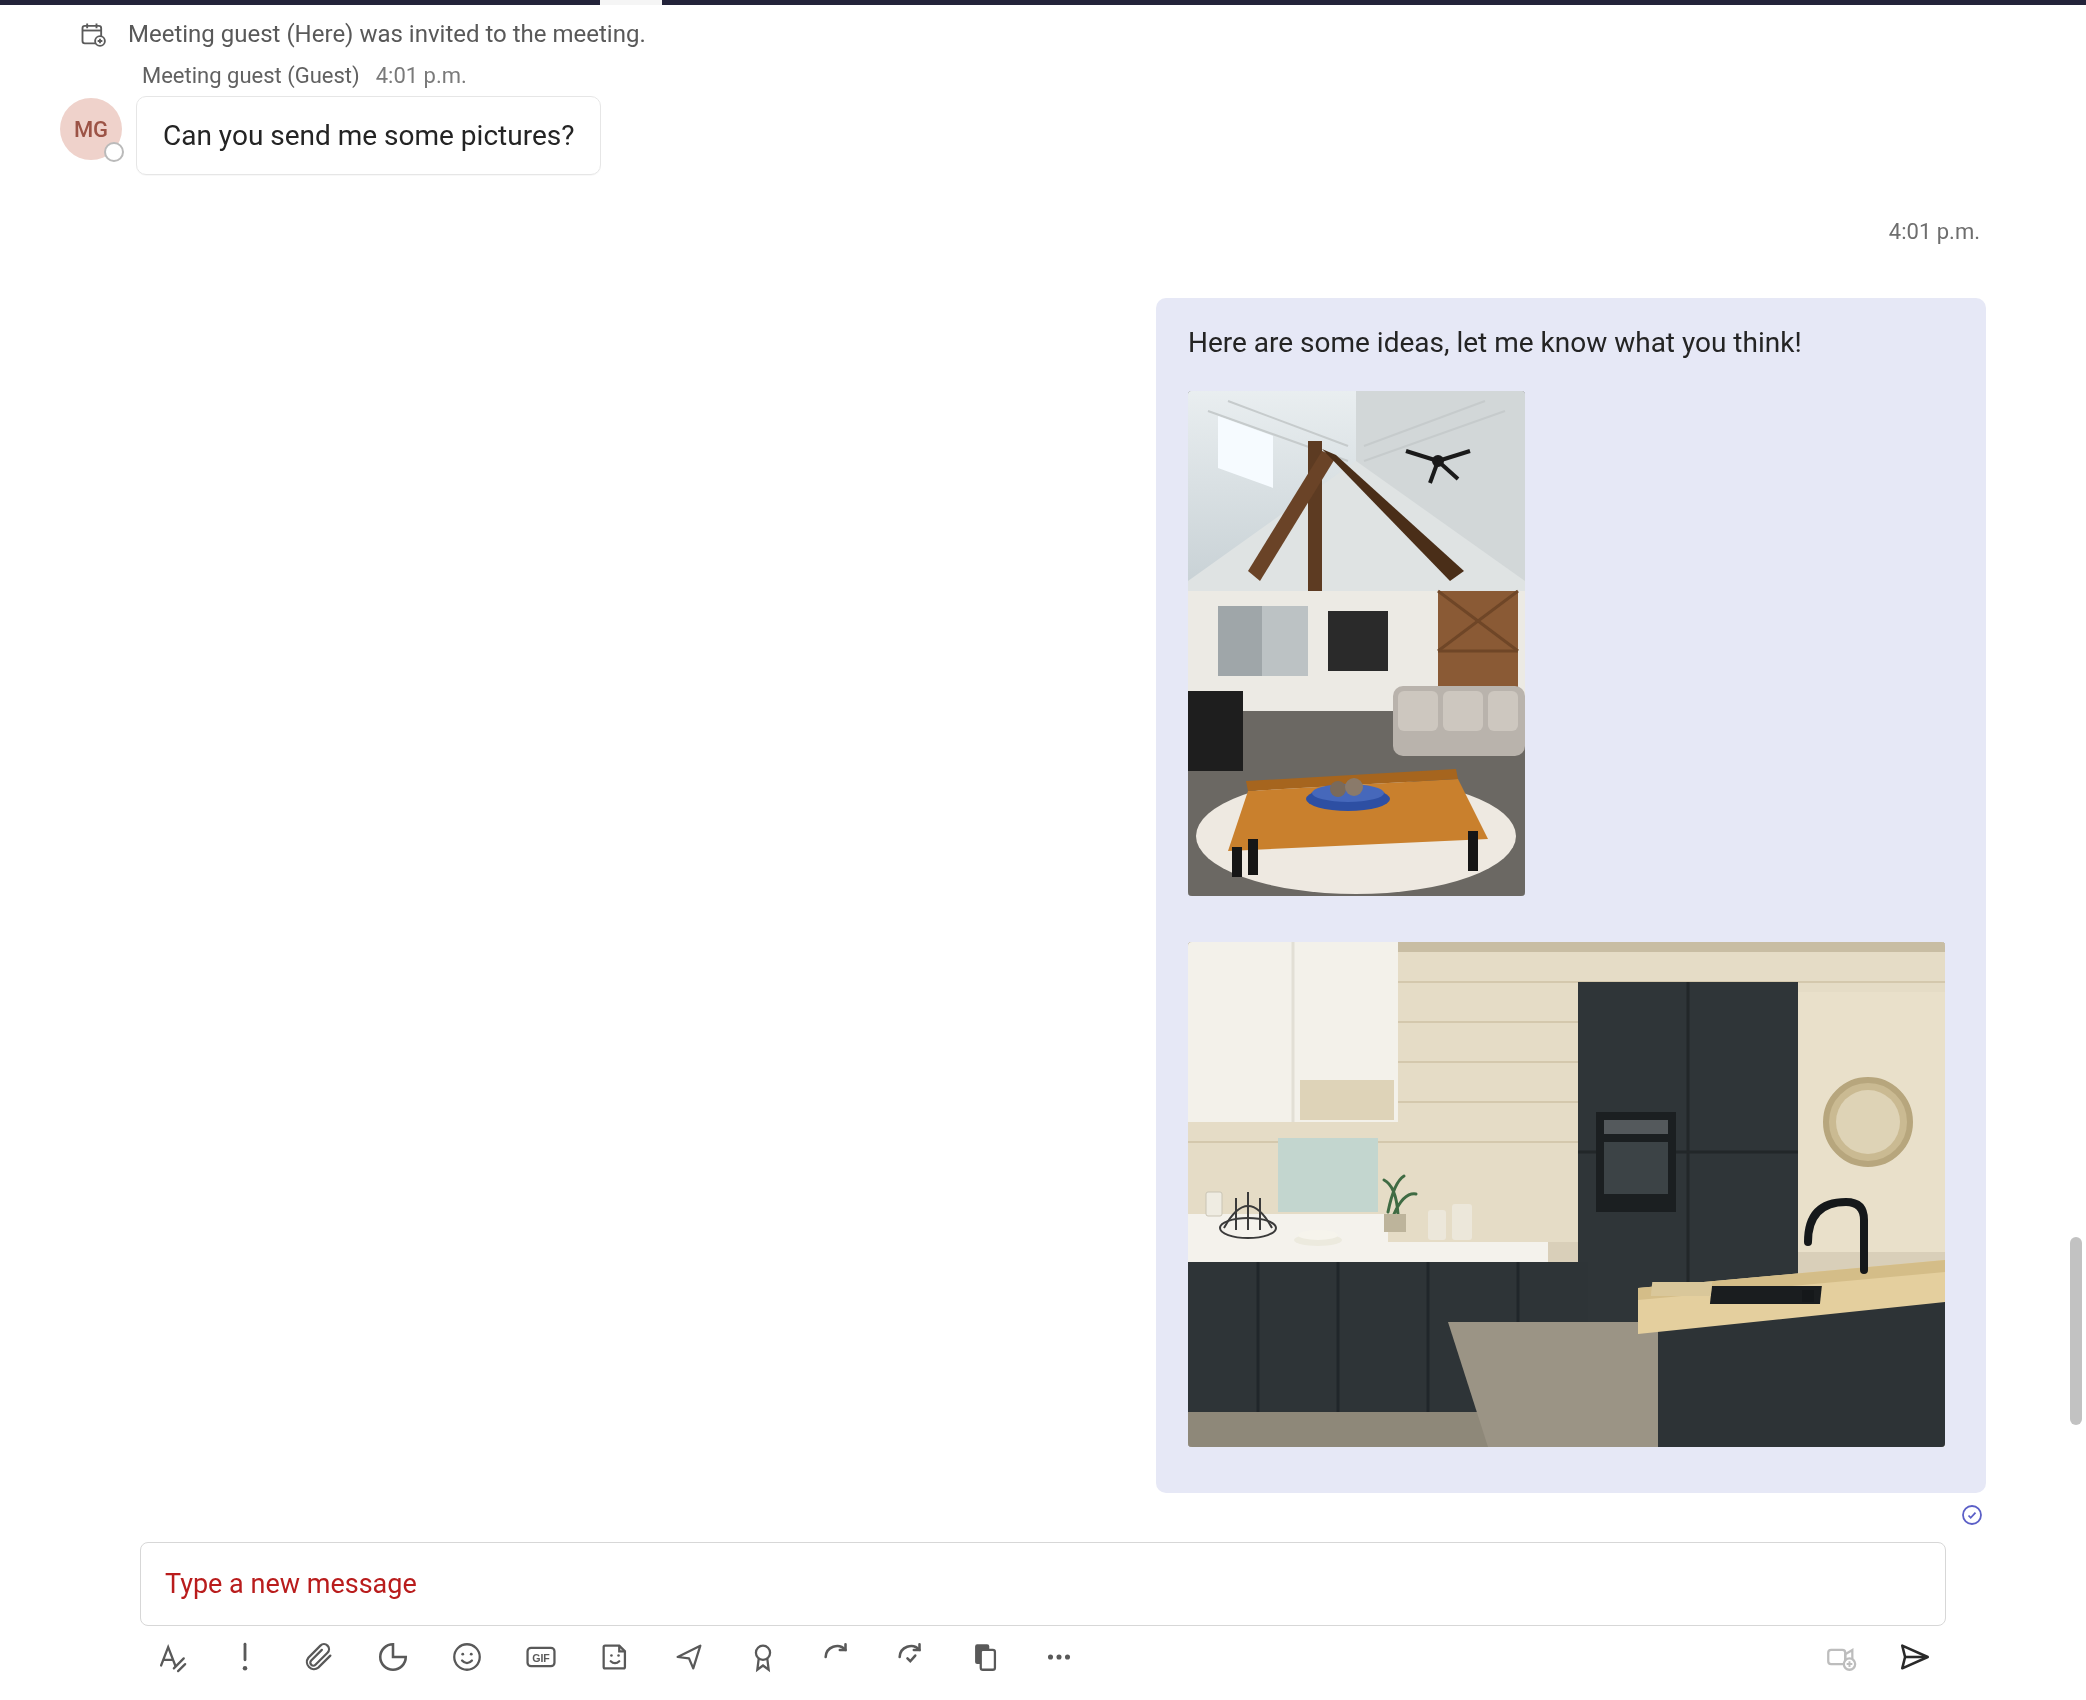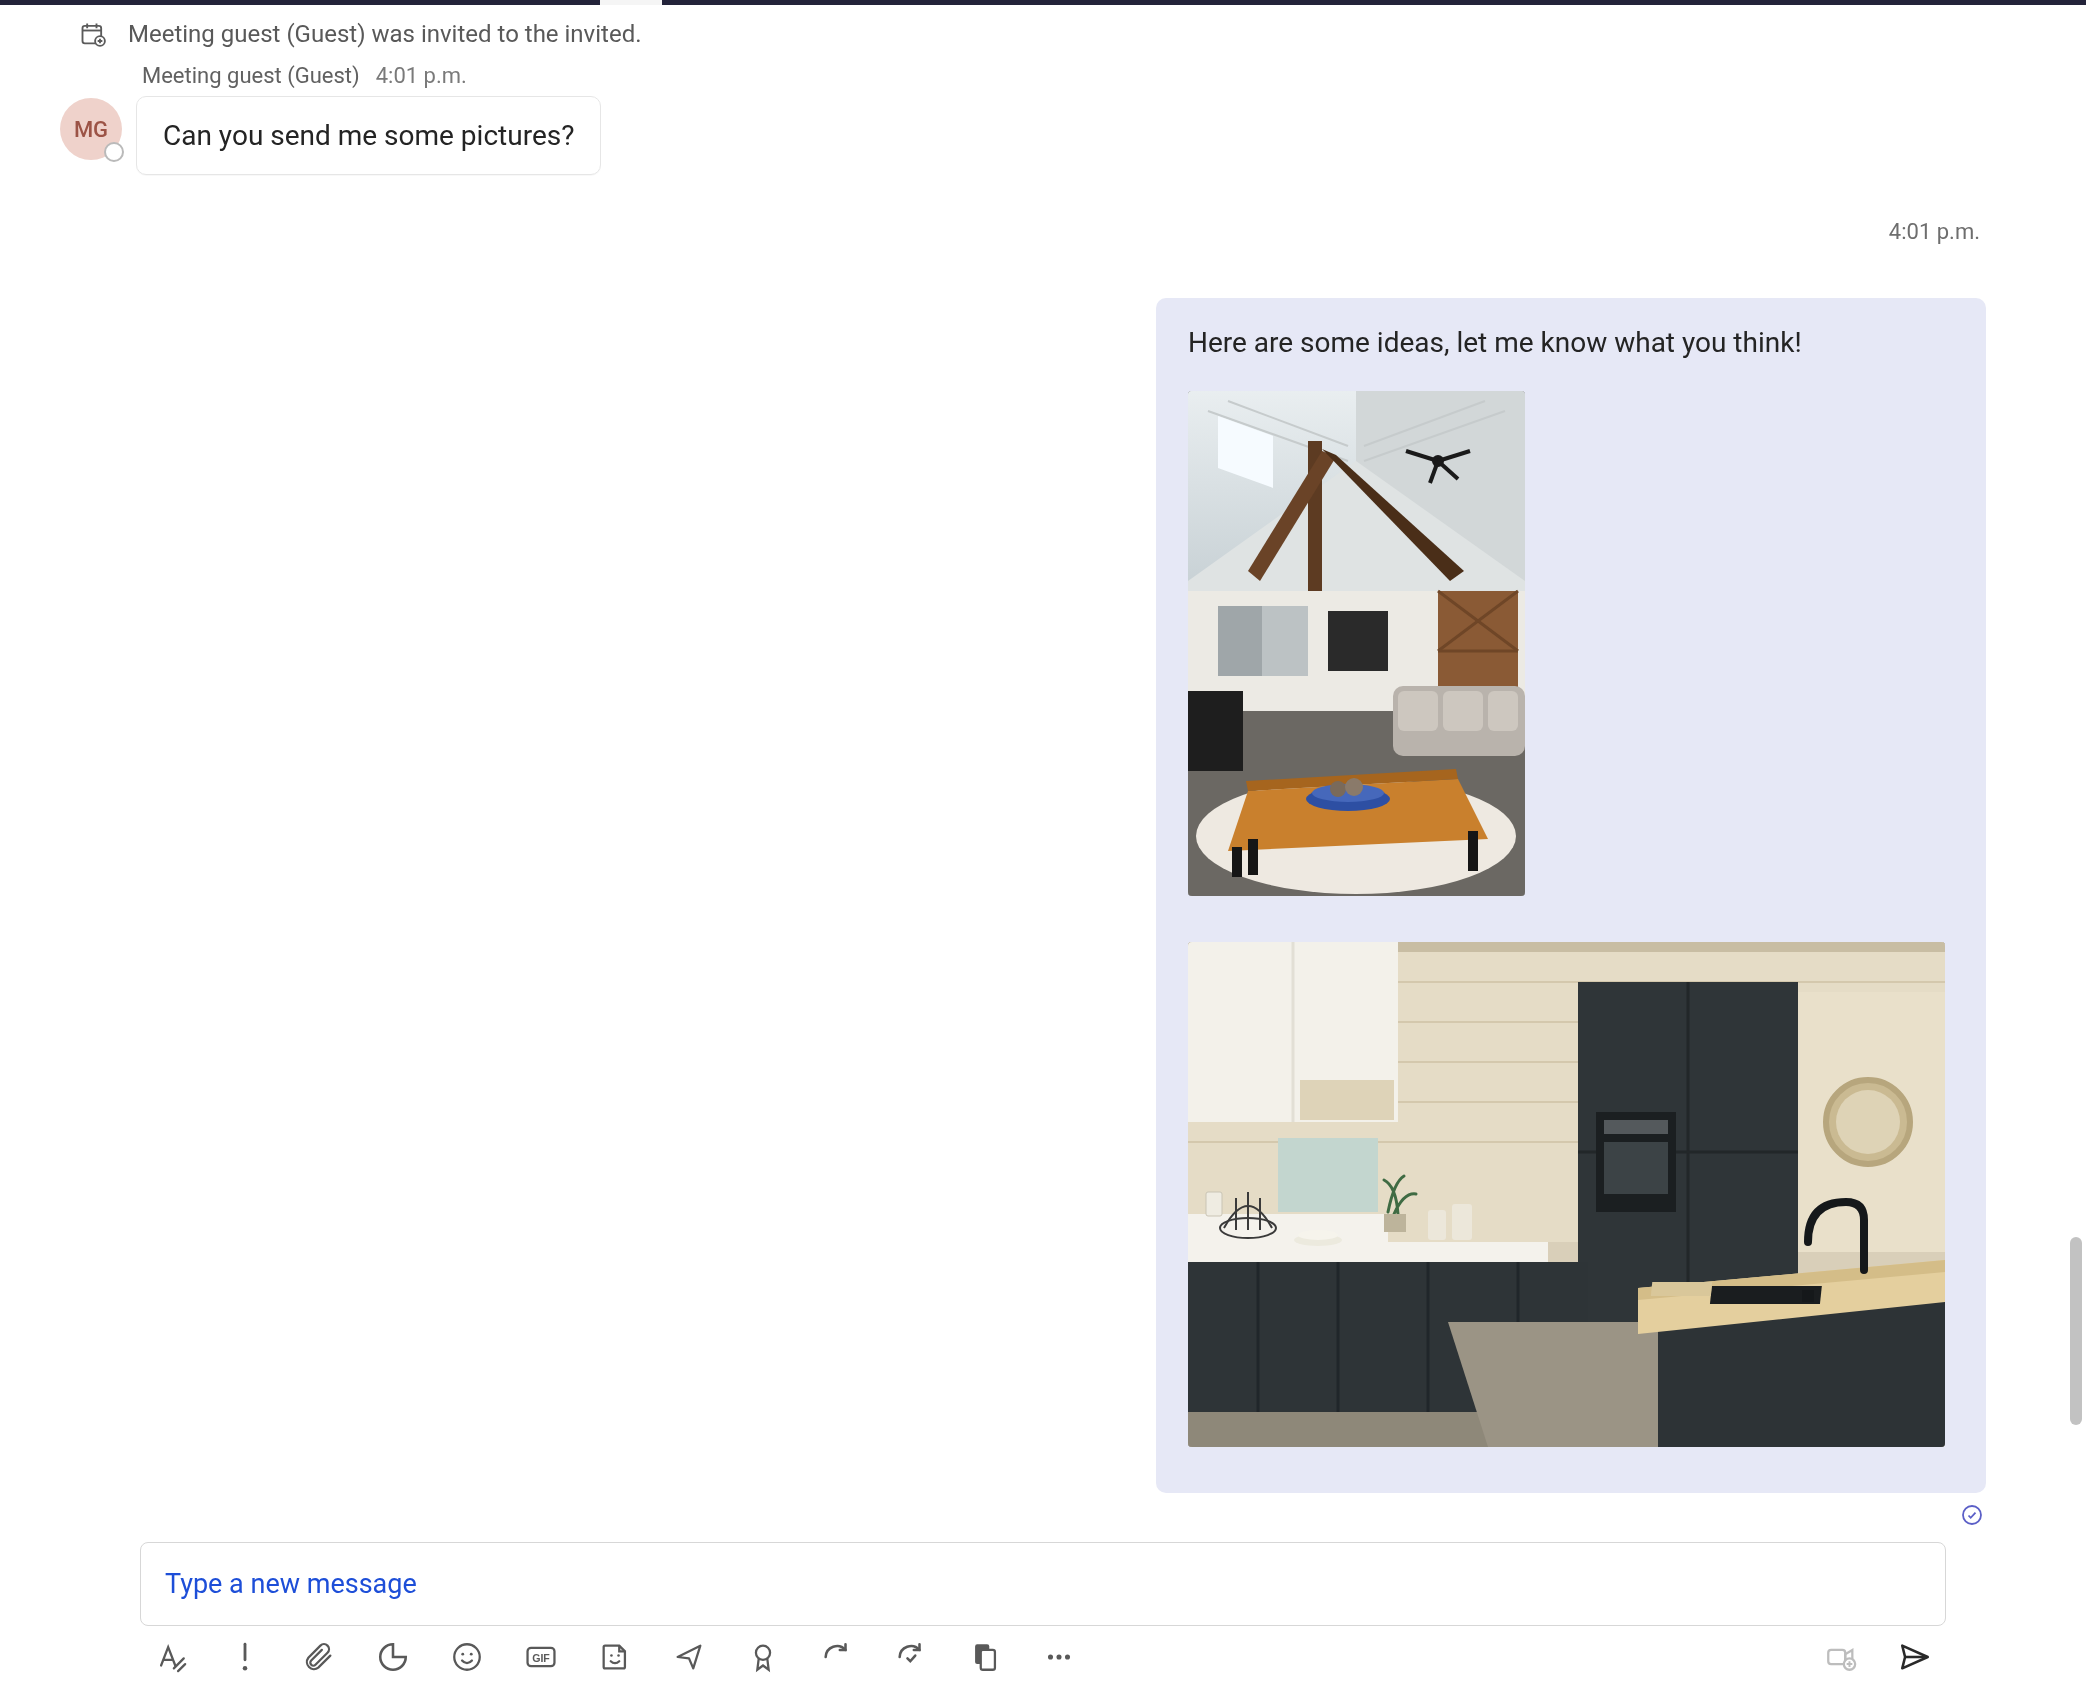--- a/index.html
+++ b/index.html
@@ -178,21 +178,21 @@
     border: 1px solid #d7d7d7;
     border-radius: 8px;
     height: 84px;
     display: flex;
     align-items: center;
     padding: 0 24px;
     margin-bottom: 12px;
     background: #fff;
   }
   .compose-placeholder {
-    color: #1d4ed8;
+    color: #b91c1c;
     font-size: 27px;
     width: 100%;
   }
 
   .toolbar {
     display: flex;
     align-items: center;
     gap: 36px;
     padding: 0 12px;
   }
@@ -227,21 +227,21 @@
     <div class="system-row">
       <span class="calendar-icon">
         <svg viewBox="0 0 24 24" fill="none" stroke="currentColor" stroke-width="1.6">
           <rect x="3" y="5" width="16" height="15" rx="2"></rect>
           <path d="M3 9h16"></path>
           <path d="M7 3v4M15 3v4"></path>
           <circle cx="18" cy="18" r="4.2" fill="#fff"></circle>
           <path d="M18 16v4M16 18h4"></path>
         </svg>
       </span>
-      <span class="system-text">Meeting guest (Guest) was invited to the invited.</span>
+      <span class="system-text">Meeting guest (Here) was invited to the meeting.</span>
     </div>
 
     <div class="incoming-meta">
       <span>Meeting guest (Guest)</span>
       <span class="timestamp">4:01 p.m.</span>
     </div>
 
     <div class="incoming-row">
       <div class="avatar">
         <span>MG</span>

